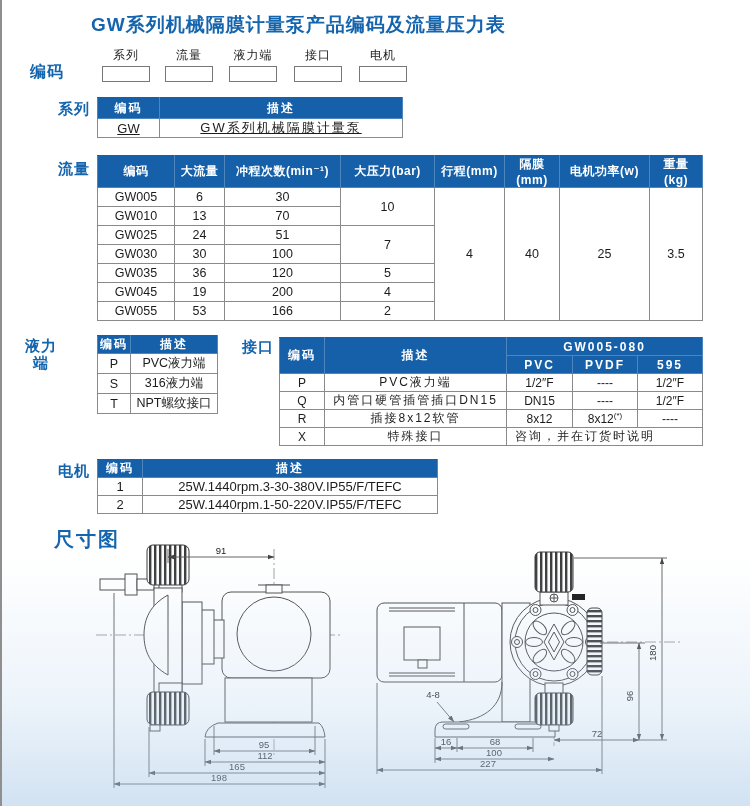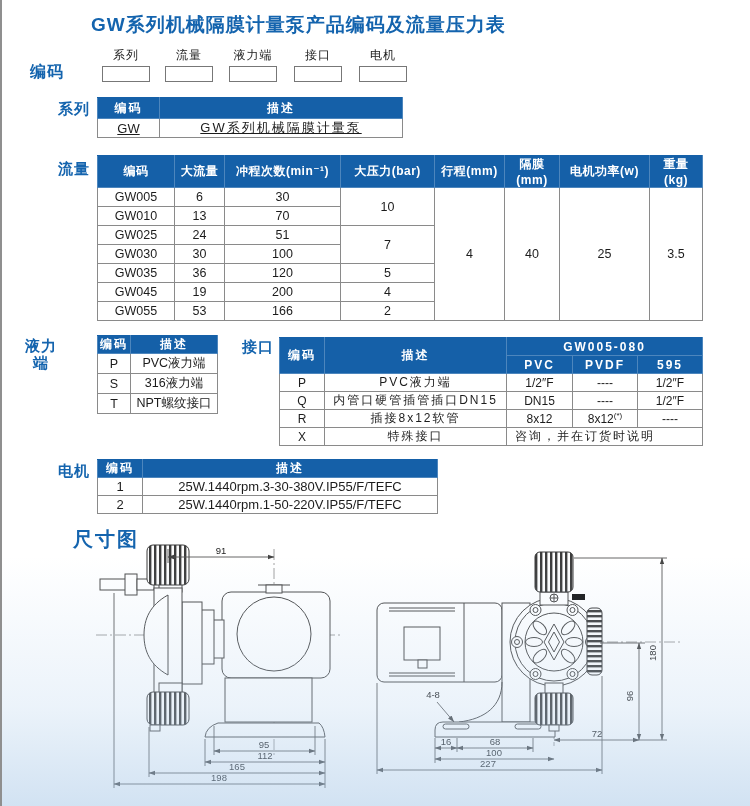--- a/index.html
+++ b/index.html
@@ -252,21 +252,21 @@
       <td>1</td>
       <td>25W.1440rpm.3-30-380V.IP55/F/TEFC</td>
     </tr>
     <tr>
       <td>2</td>
       <td>25W.1440rpm.1-50-220V.IP55/F/TEFC</td>
     </tr>
   </tbody>
     </table>
 
-  <div class="abs big-label" style="left:71px;top:526px;">尺寸图</div>
+  <div class="abs big-label" style="left:52px;top:526px;">尺寸图</div>
 
   <svg class="drawing" style="left:82px;top:543px;" width="292" height="258" viewBox="0 0 292 258">
     <defs>
       <marker id="arr" viewBox="0 0 10 10" refX="9" refY="5" markerWidth="8" markerHeight="8" orient="auto-start-reverse">
         <path d="M0,1.8 L9.5,5 L0,8.2 Z" fill="#444"></path>
       </marker>
       <pattern id="knV" width="5" height="8" patternUnits="userSpaceOnUse">
         <rect width="5" height="8" fill="#fdfdfd"></rect>
           <rect width="2.4" height="8" fill="#3c3c3c"></rect>
       </pattern>

